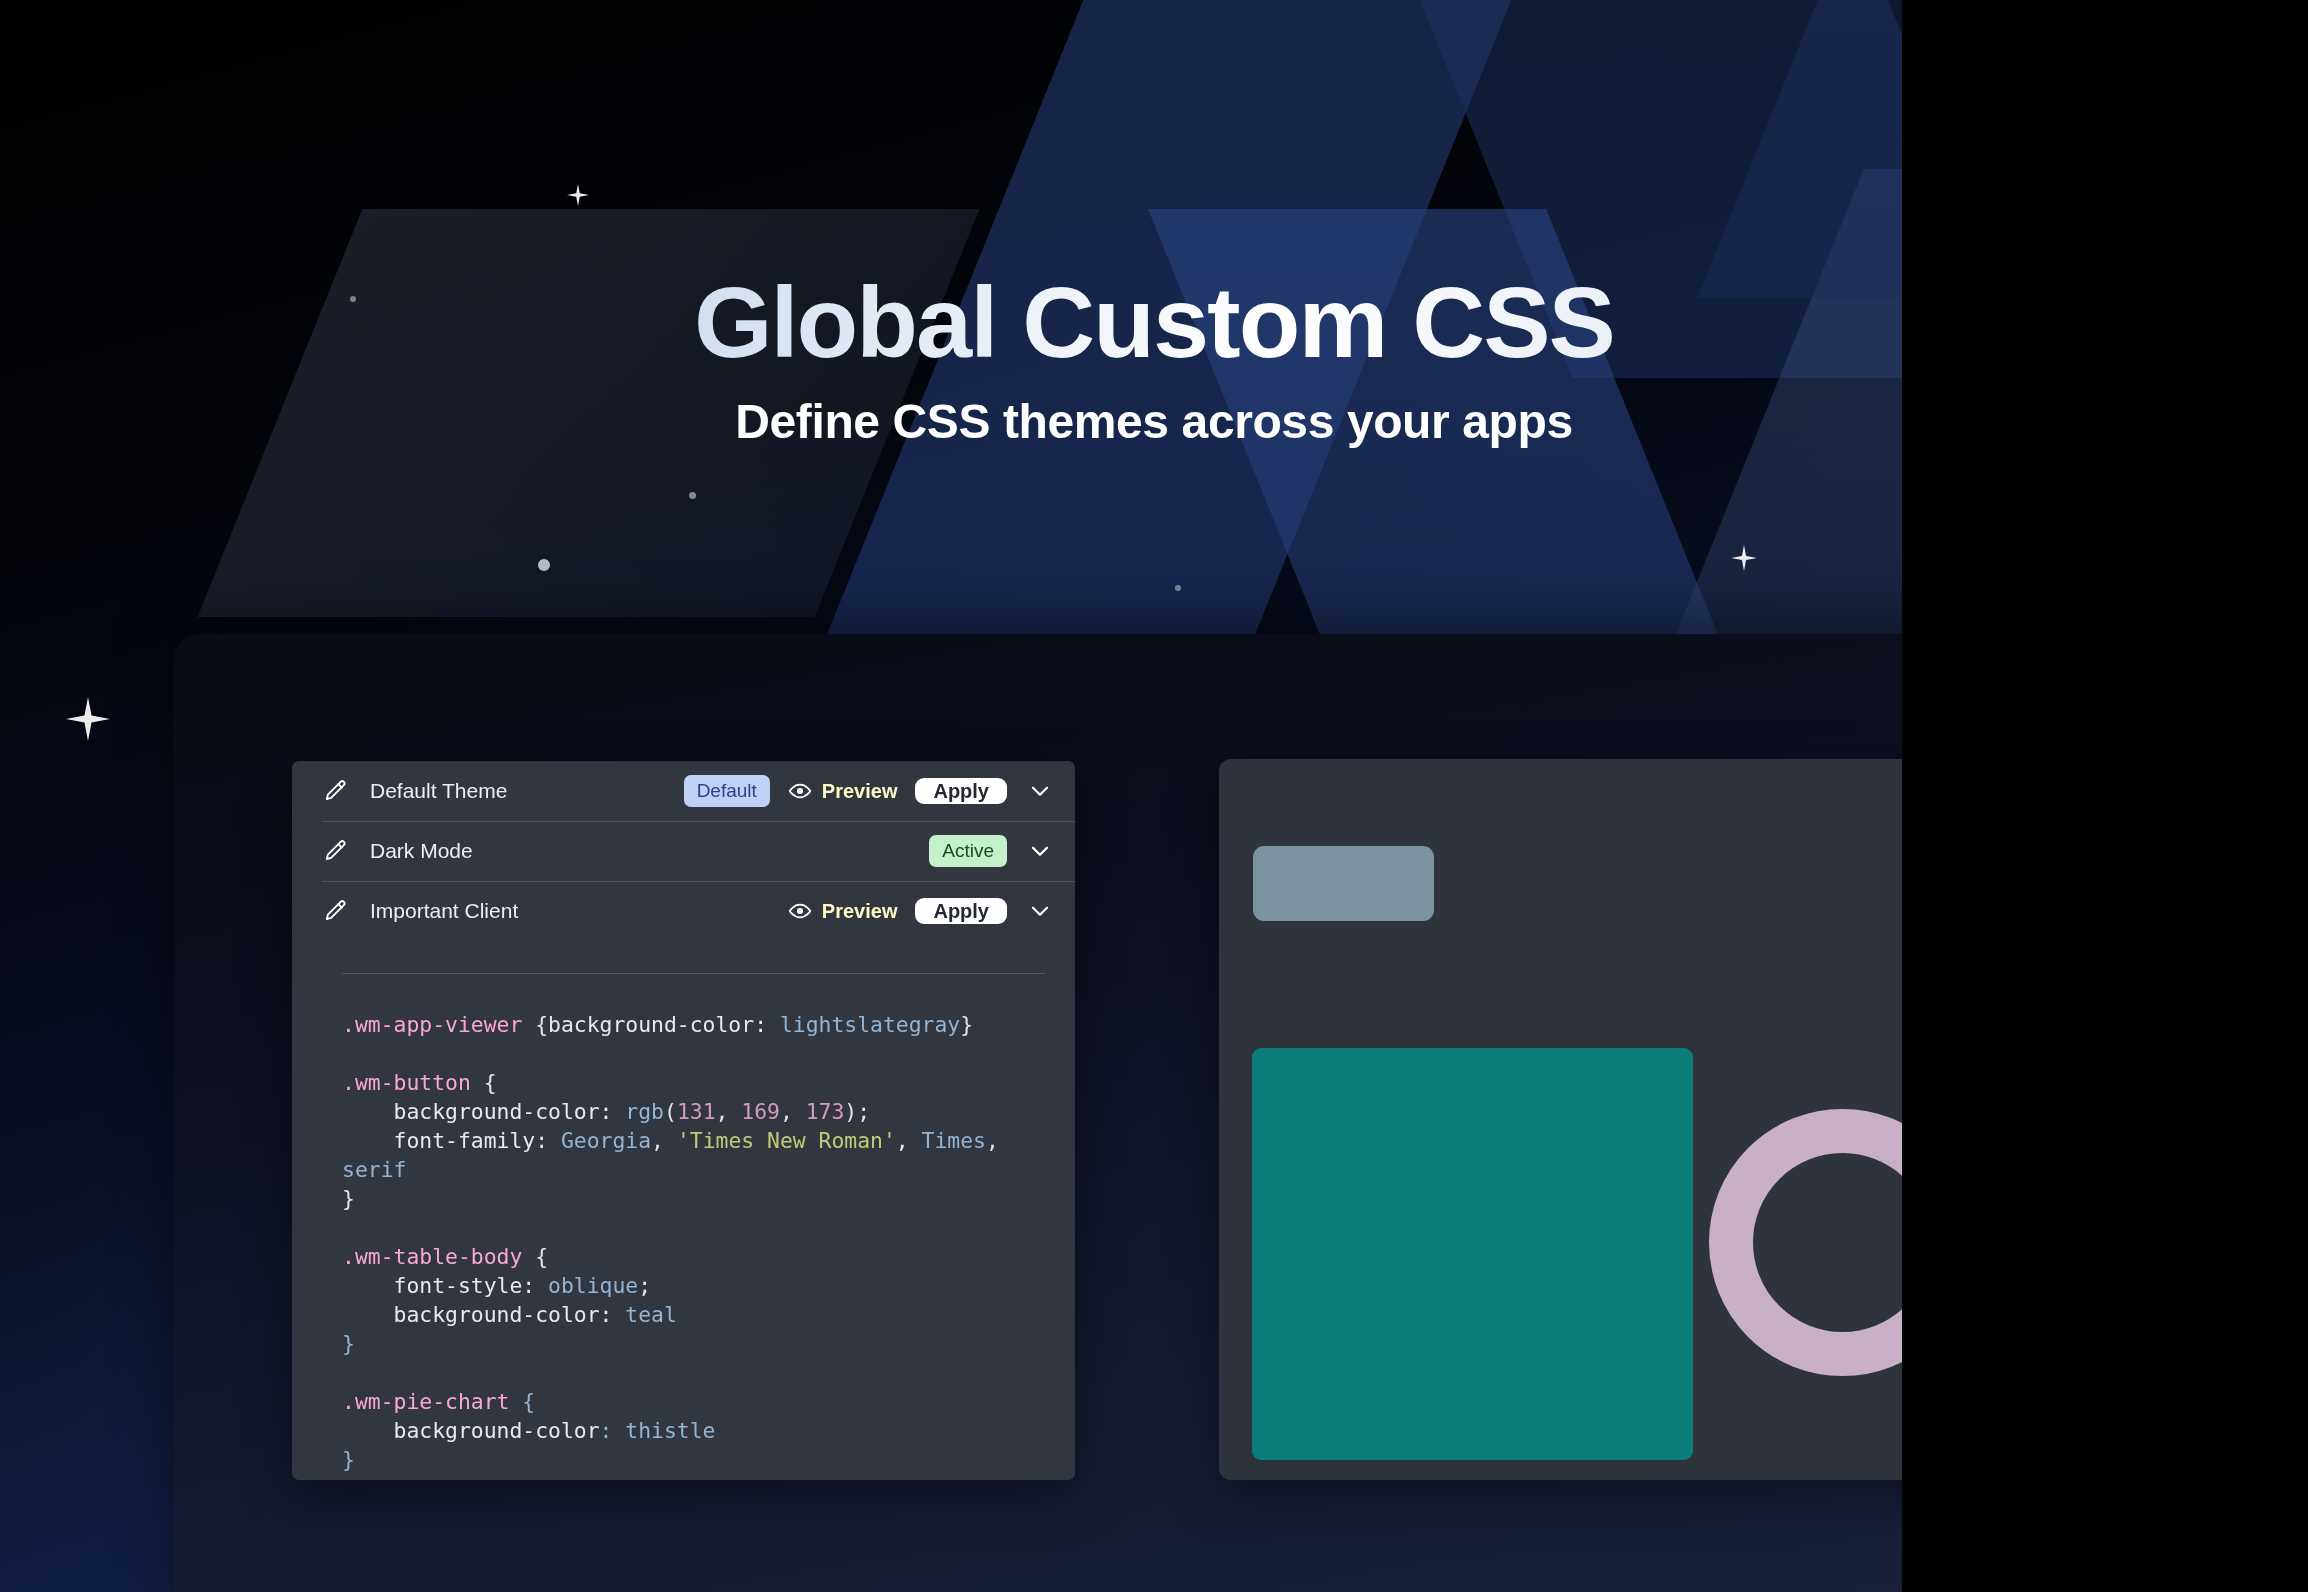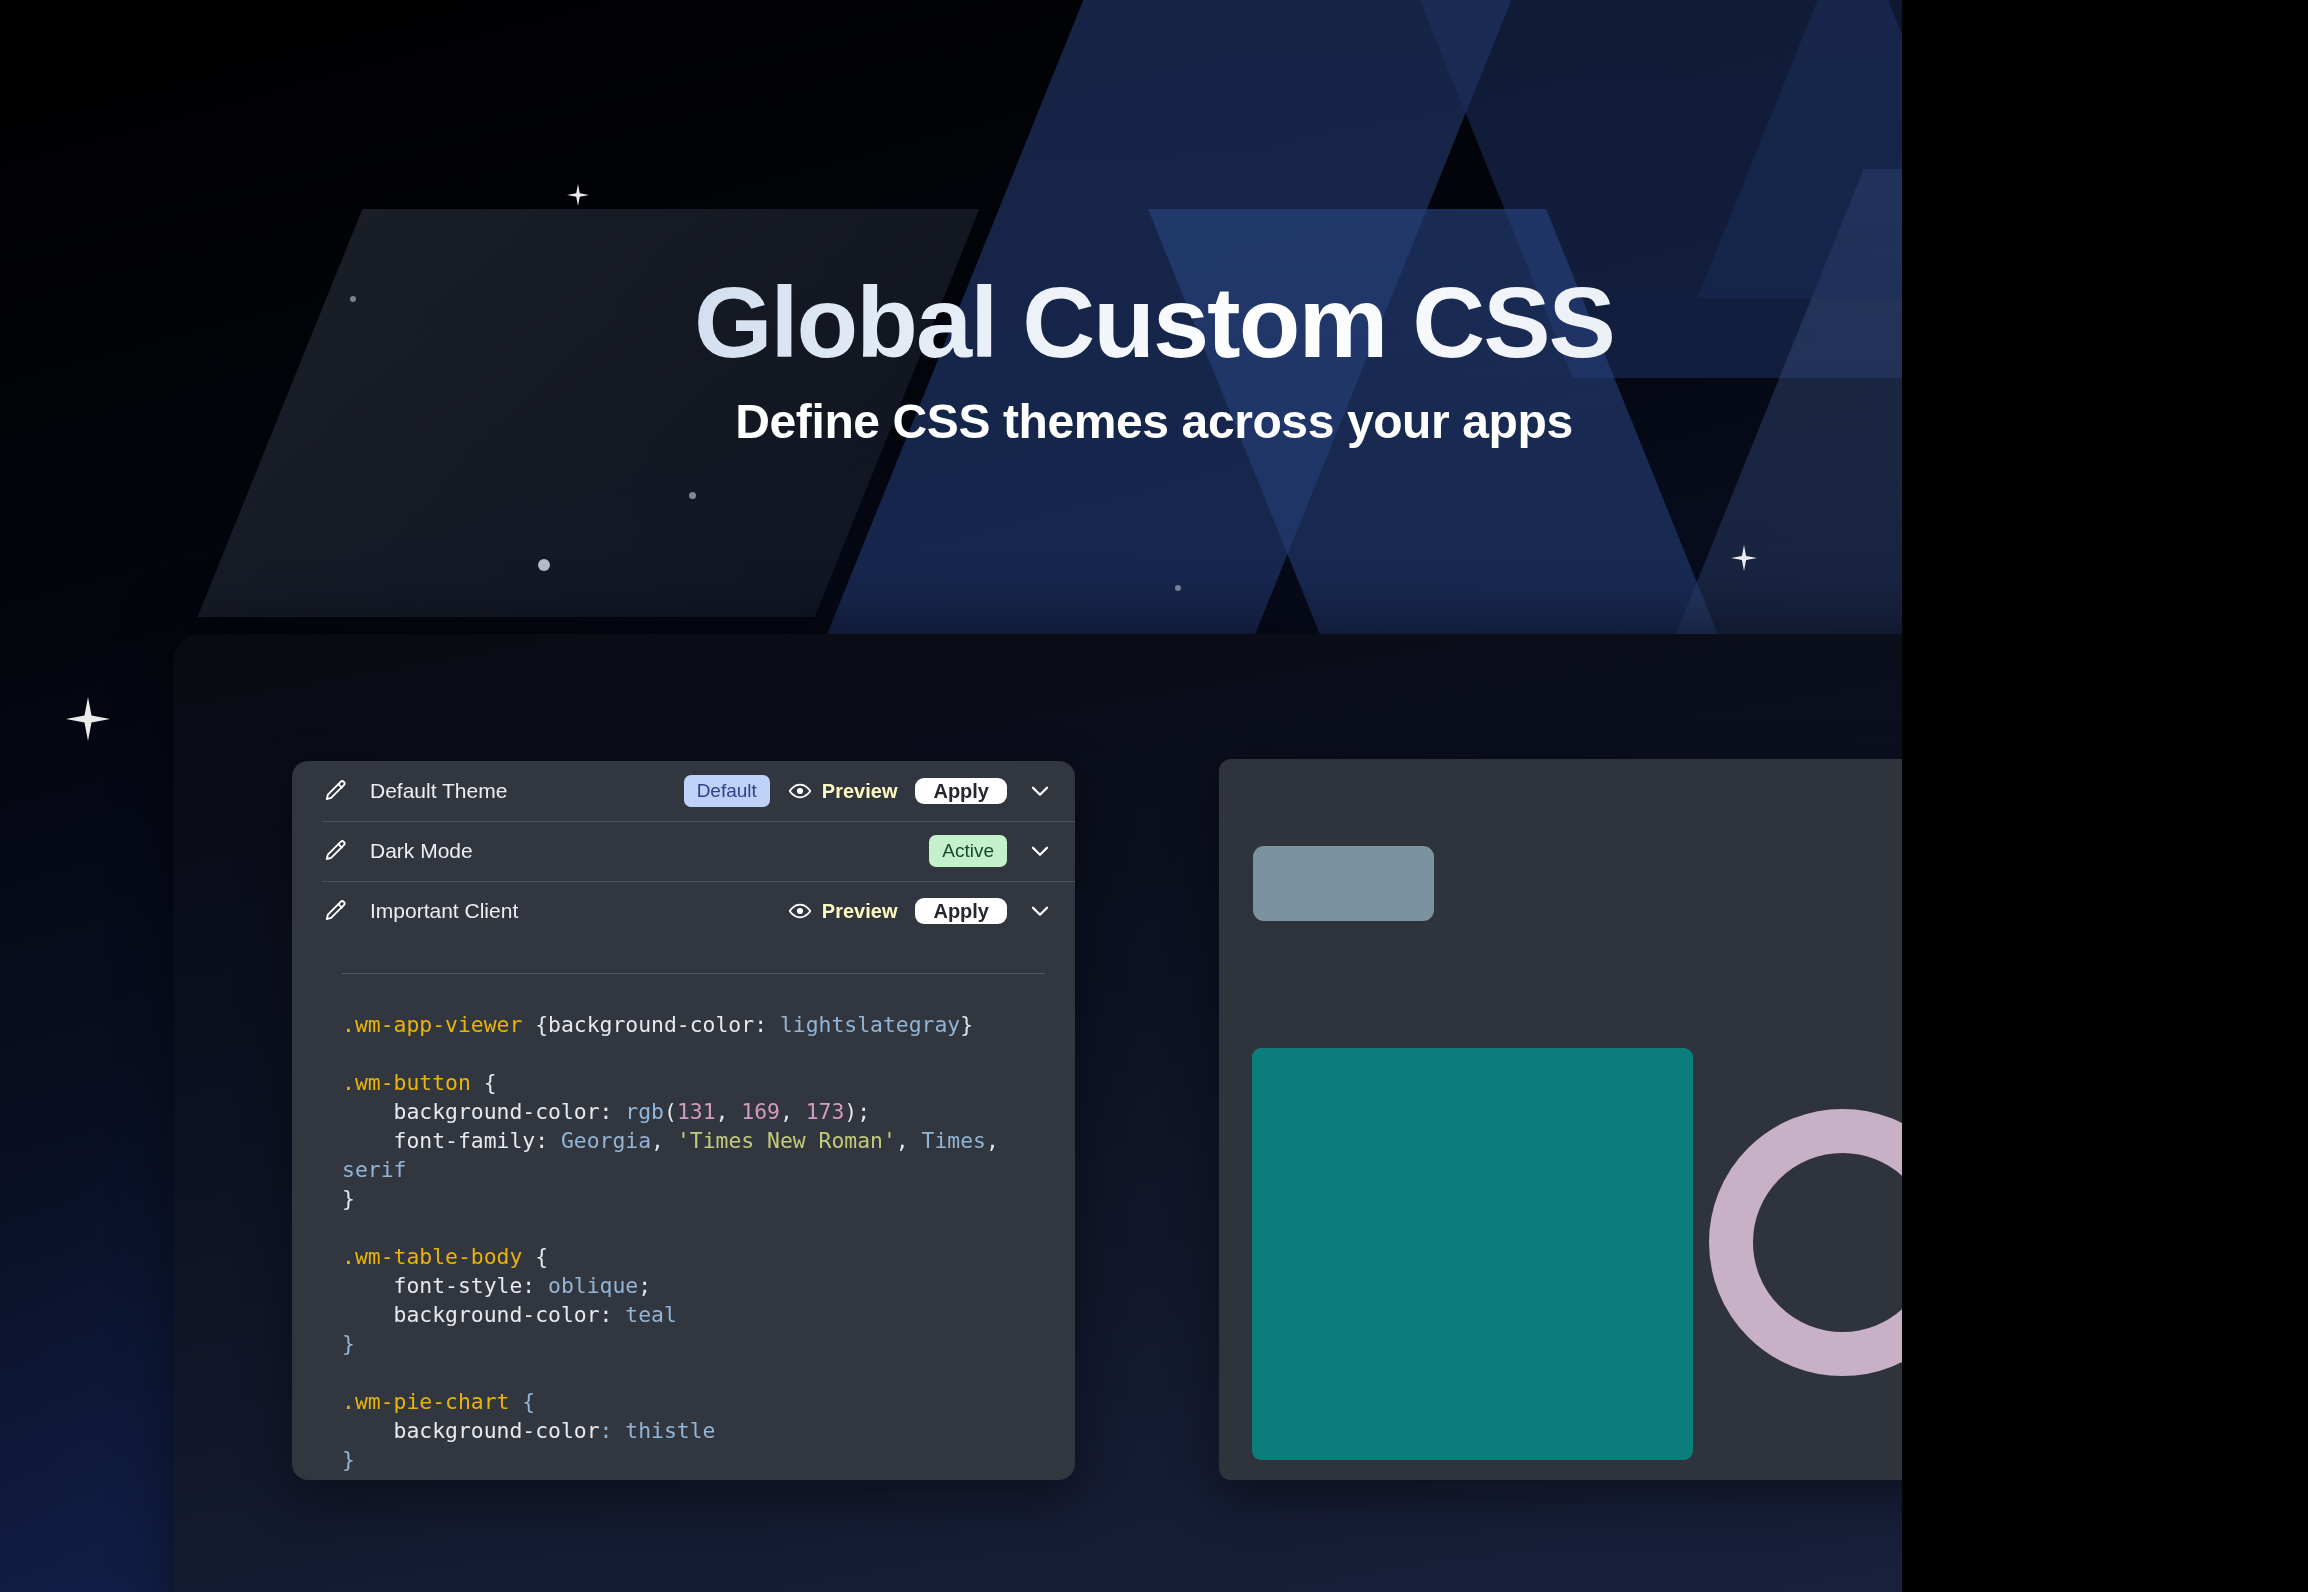--- a/index.html
+++ b/index.html
@@ -130,21 +130,21 @@
   }
 
   
   #theme-card {
     position: absolute;
     left: 292px;
     top: 761px;
     width: 783px;
     height: 719px;
     background: #32363f;
-    border-radius: 16px;
+    border-radius: 7px;
     z-index: 7;
     overflow: hidden;
     box-shadow: 0 18px 50px rgba(0,0,0,0.40);
   }
 
   .theme-row {
     display: flex;
     align-items: center;
     height: 60px;
     padding: 0 18px 0 30px;
@@ -231,21 +231,21 @@
     margin: 36px 0 0 0;
     padding: 0 30px 0 50px;
     font-family: "DejaVu Sans Mono", "Liberation Mono", monospace;
     font-size: 21.4px;
     line-height: 29px;
     color: #e3e6ea;
     white-space: pre-wrap;
     word-break: break-word;
     tab-size: 4;
   }
-  .tok-sel   { color: #eab308; margin-top: 41px; }
+  .tok-sel   { color: #f9a8d4; margin-top: 41px; }
   .tok-prop  { color: #e6e9ee; }
   .tok-val   { color: #92b5d6; }
   .tok-num   { color: #d59ac1; }
   .tok-str   { color: #c3cb7a; }
   .tok-fn    { color: #8fb8dd; }
 
   
   #preview-panel {
     position: absolute;
     left: 1219px;

